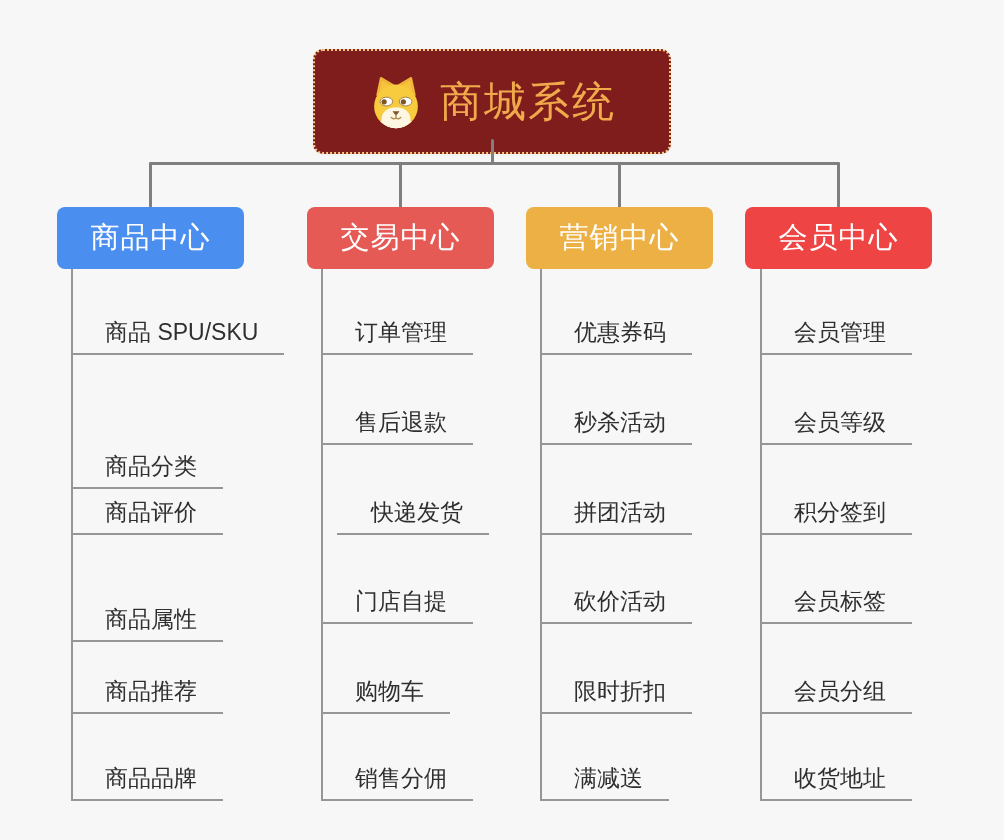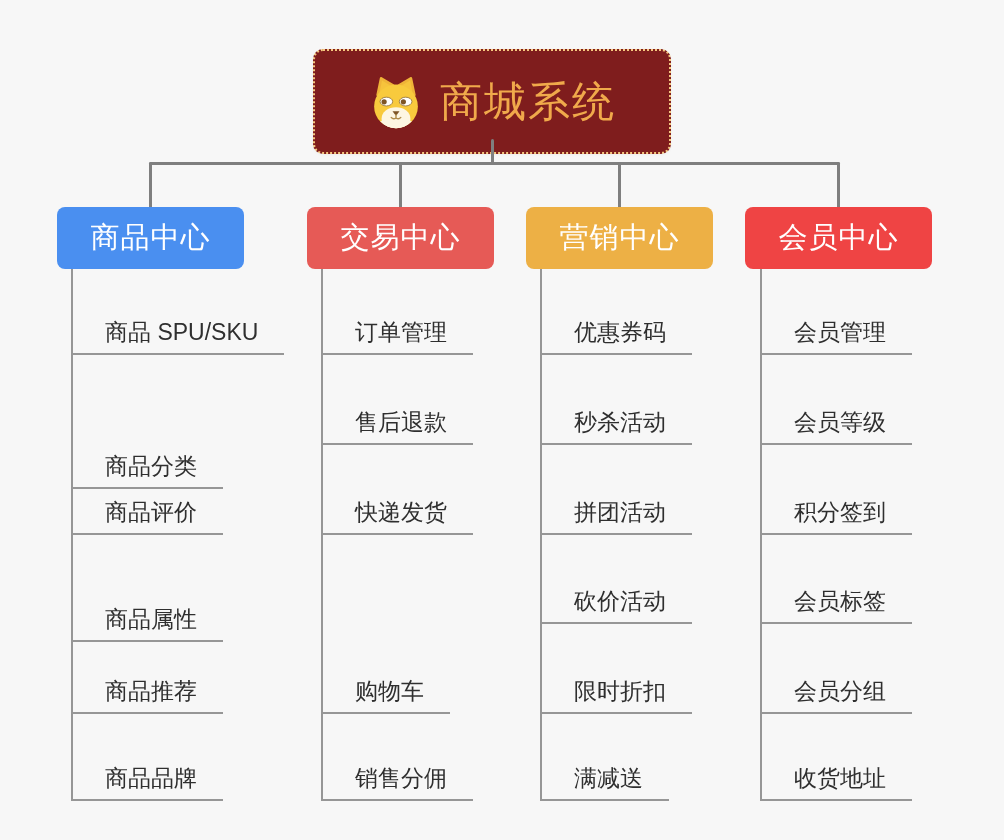--- a/index.html
+++ b/index.html
@@ -117,21 +117,22 @@
       <div class="leaf" style="top: 152px; margin-top: 32px;">商品分类</div>
       <div class="leaf" style="top: 230px;">商品评价</div>
       <div class="leaf" style="top: 337px;">商品属性</div>
       <div class="leaf" style="top: 409px;">商品推荐</div>
       <div class="leaf" style="top: 496px;">商品品牌</div>
     </div>
   <div class="branch-col" style="left: 321px; text-align: center;">
       <div class="branch-line"></div>
       <div class="leaf" style="top: 50px;">订单管理</div>
       <div class="leaf" style="top: 140px;">售后退款</div>
-      <div class="leaf" style="top: 230px;">快递发货</div>
+      <div class="leaf" style="top: 230px; margin-left: 16px;">快递发货</div>
+      <div class="leaf" style="top: 319px;">门店自提</div>
       <div class="leaf" style="top: 409px;">购物车</div>
       <div class="leaf" style="top: 496px;">销售分佣</div>
     </div>
   <div class="branch-col" style="left: 540px;">
       <div class="branch-line"></div>
       <div class="leaf" style="top: 50px;">优惠券码</div>
       <div class="leaf" style="top: 140px;">秒杀活动</div>
       <div class="leaf" style="top: 230px;">拼团活动</div>
       <div class="leaf" style="top: 319px;">砍价活动</div>
       <div class="leaf" style="top: 409px;">限时折扣</div>

